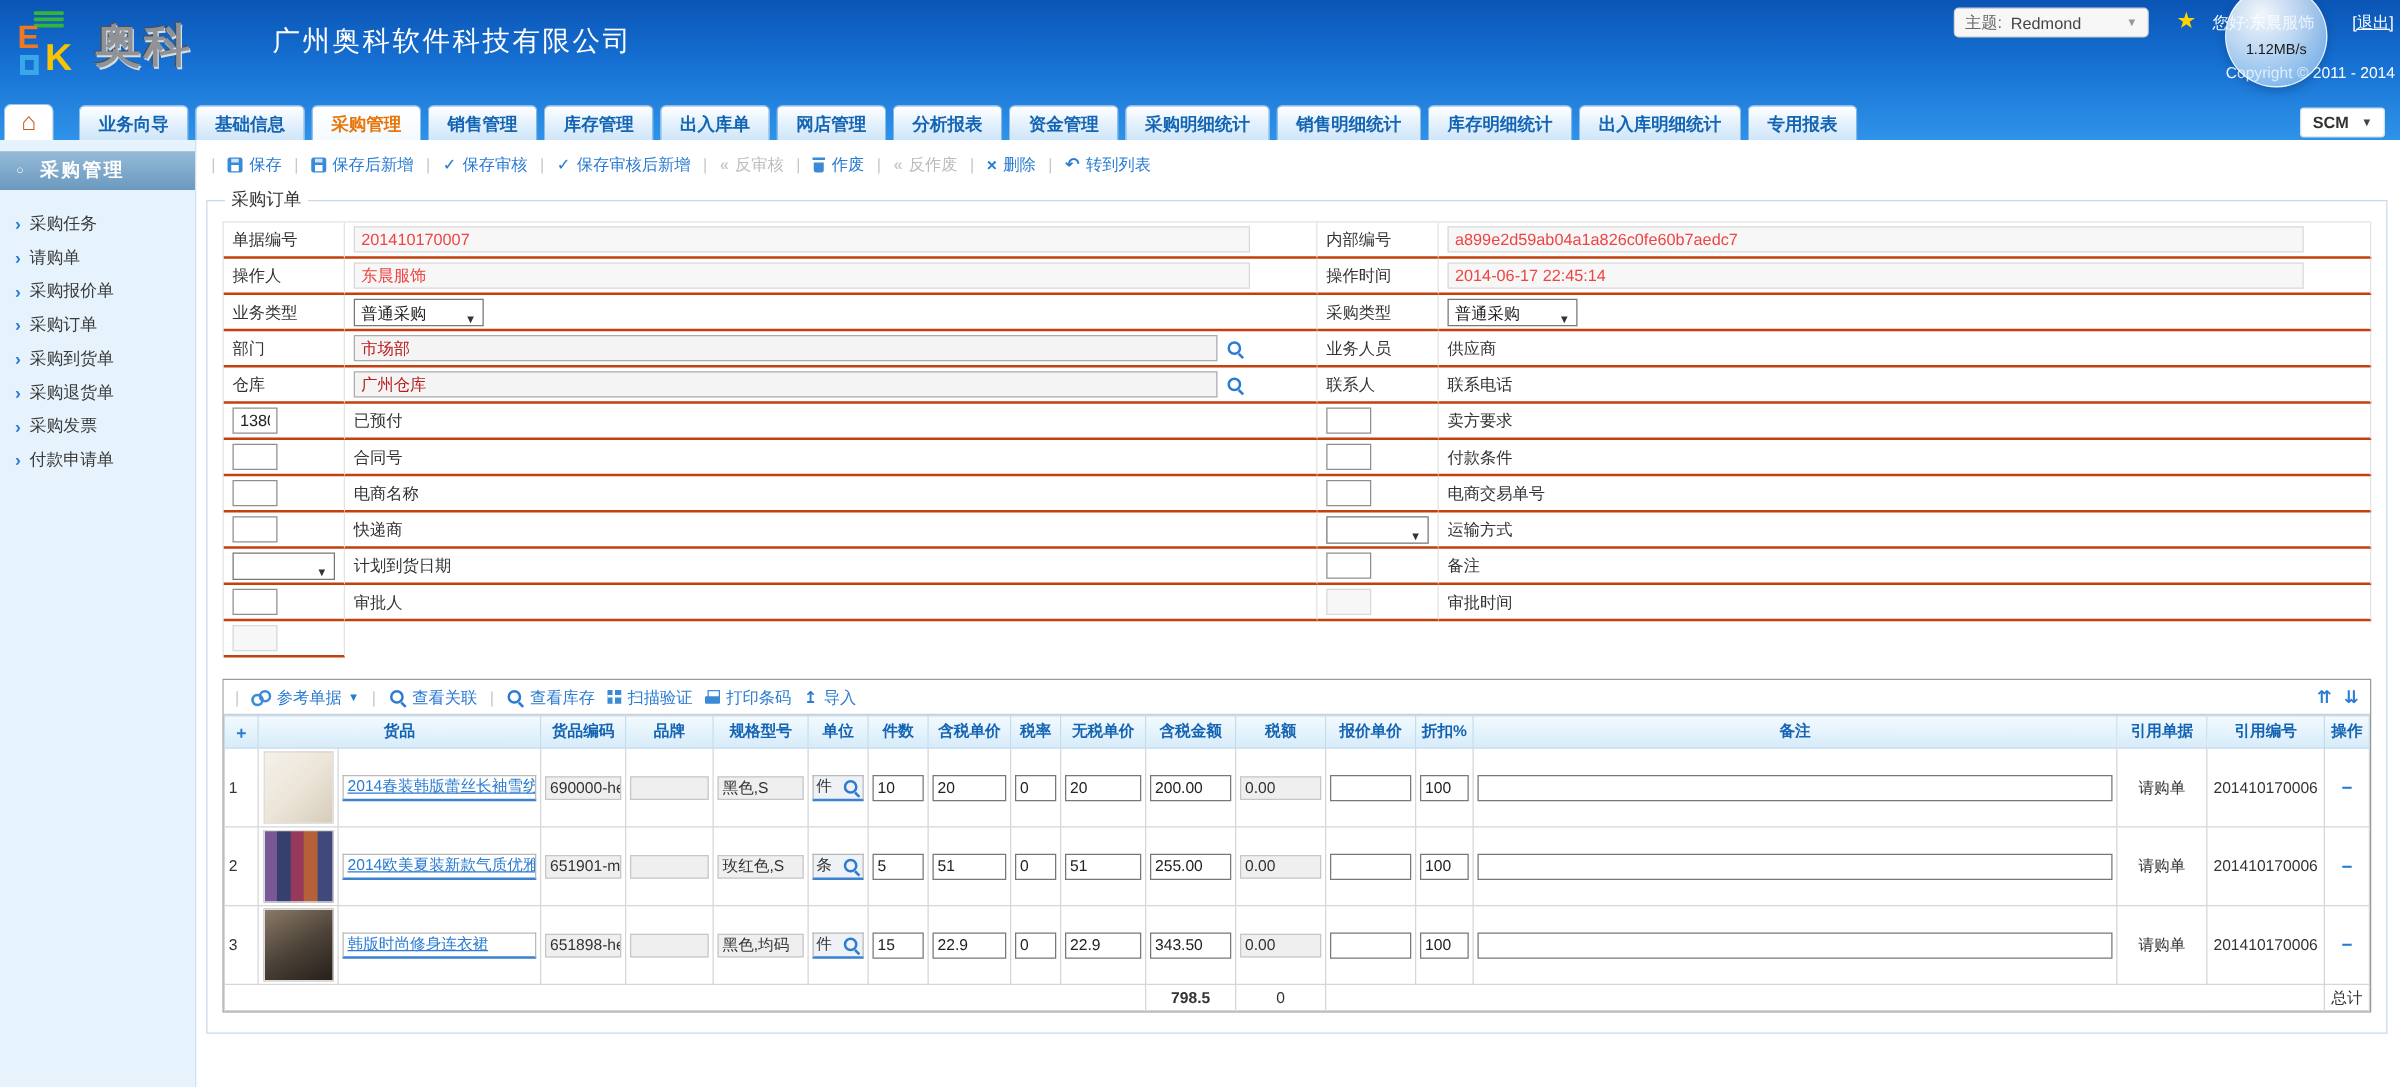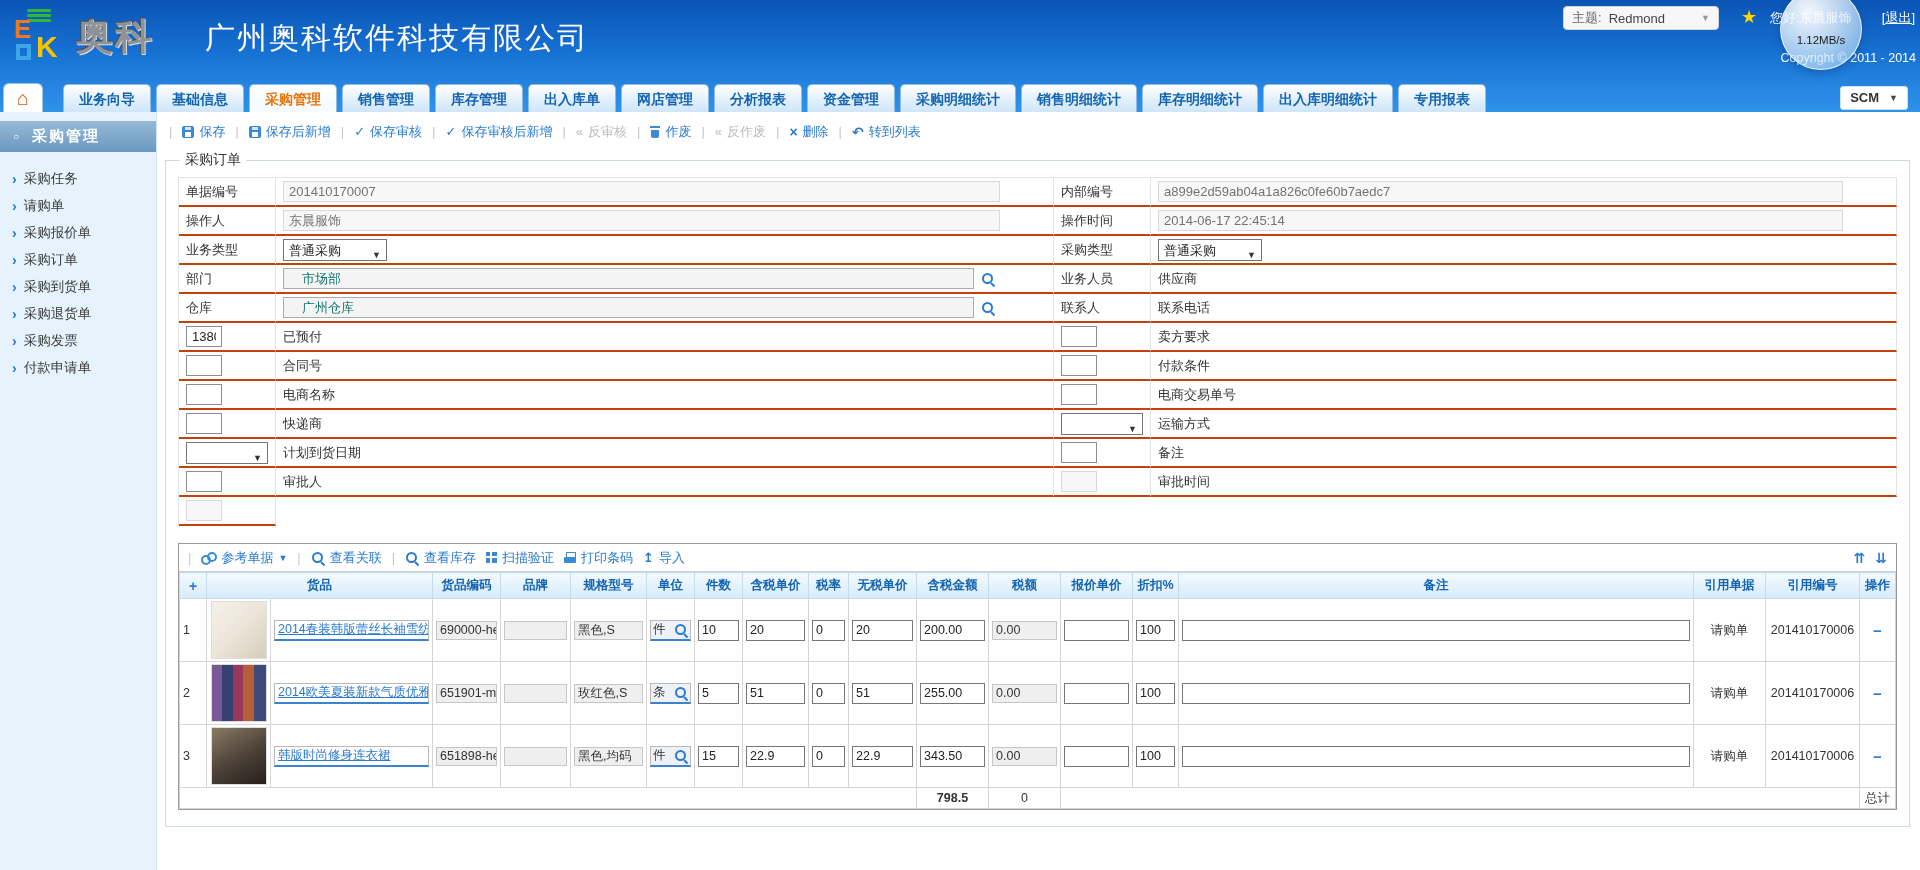--- a/index.html
+++ b/index.html
@@ -8,21 +8,21 @@
 
 
 .banner{height:112px;background:linear-gradient(180deg,#0a55b6 0%,#1670d2 45%,#2f93ea 100%);position:relative}
 .logo{position:absolute;left:14px;top:8px;width:54px;height:58px}
 .logo .bars{position:absolute;left:13px;top:1px;width:24px;height:14px;display:flex;flex-direction:column;gap:2px}
 .logo .bars i{display:block;height:3px;background:#35b535;border-radius:1px}
 .logo .le{position:absolute;left:0;top:8px;color:#f07820;font-size:26px;font-weight:bold;line-height:26px}
 .logo .sq{position:absolute;left:2px;top:36px;width:15px;height:16px;border:4px solid #3aa8e8}
 .logo .lk{position:absolute;left:22px;top:24px;color:#f8c400;font-size:30px;font-weight:bold;line-height:30px}
 .logo-cn{position:absolute;left:76px;top:12px;font-size:37px;font-weight:bold;color:#8f9296;text-shadow:1px 1px 0 #d8dde2,-1px -1px 0 #4a4f55;letter-spacing:2px}
-.company{position:absolute;left:205px;top:18px;color:#fff;font-size:30px;letter-spacing:2px}
+.company{position:absolute;left:218px;top:18px;color:#fff;font-size:22px;letter-spacing:2px}
 .theme{position:absolute;left:1563px;top:6px;width:156px;height:24px;background:#f7f7f7;border:1px solid #d4d4d4;border-radius:4px;display:flex;align-items:center;gap:7px;padding:0 8px;font-size:13px;color:#666}
 .theme .val{color:#444;flex:1}
 .theme .arr{color:#999;font-size:9px}
 .star{position:absolute;left:1741px;top:6px;color:#ffd400;font-size:18px;cursor:pointer}
 .greet{position:absolute;left:1770px;top:9px;color:#fff;font-size:13px;white-space:nowrap}
 .logout{position:absolute;right:5px;top:9px;color:#fff;font-size:13px;text-decoration:underline;cursor:pointer;white-space:nowrap}
 .copy{position:absolute;right:4px;top:51px;color:#fff;font-size:12.5px;white-space:nowrap}
 .bubble{position:absolute;left:1780px;top:-12px;width:82px;height:82px;border-radius:50%;
  background:radial-gradient(circle at 35% 28%,rgba(255,255,255,.95) 0%,rgba(230,242,252,.8) 40%,rgba(150,200,242,.55) 100%);
  border:1px solid rgba(255,255,255,.8);box-shadow:0 3px 8px rgba(0,40,90,.3);
@@ -78,23 +78,23 @@
 .ic-print{width:12px;height:12px;display:inline-block;position:relative}
 .ic-print::before{content:"";position:absolute;top:0;left:2px;width:8px;height:5px;border:1px solid #3b8ad8;background:#fff}
 .ic-print::after{content:"";position:absolute;top:5px;left:0;width:12px;height:6px;background:#3b8ad8;border-radius:1px}
 .ic-imp{color:#2a7bd2;font-weight:bold;font-size:13px}
 
 
 .fs{margin-top:6px;border:1px solid #c9daea;padding:6px 12px 16px 12px}
 .fs legend{font-size:14px;color:#333;padding:0 5px;margin-left:2px}
 .fgrid{display:grid;grid-template-columns:97px 778px 97px 1fr;border-top:1px solid #e3e3e3;border-left:1px solid #e3e3e3;margin-top:2px}
 .fcell{border-right:1px solid #e3e3e3;border-bottom:2px solid #c2410c;height:29px;display:flex;align-items:center;padding:0 7px;font-size:13px;color:#333;overflow:hidden}
-.ro{height:21px;background:#f7f7f7;border:1px solid #d9d9d9;width:calc(100% - 46px);display:flex;align-items:center;padding:0 5px;font-size:13px;color:#737373;white-space:nowrap;overflow:hidden}
+.ro{height:21px;background:#f7f7f7;border:1px solid #d9d9d9;width:calc(100% - 46px);display:flex;align-items:center;padding:0 5px;font-size:13px;color:#ef4444;white-space:nowrap;overflow:hidden}
 .txt{height:21px;border:1px solid #8e8e8e;width:calc(100% - 46px);padding:0 5px;font-size:13px;color:#222;background:#fff}
-.lkp{height:21px;background:#f4f4f4;border:1px solid #ababab;width:calc(100% - 72px);display:flex;align-items:center;padding:0 18px;font-size:13px;color:#0f766e;margin-right:7px;white-space:nowrap;overflow:hidden}
+.lkp{height:21px;background:#f4f4f4;border:1px solid #ababab;width:calc(100% - 72px);display:flex;align-items:center;padding:0 5px;font-size:13px;color:#b91c1c;margin-right:7px;white-space:nowrap;overflow:hidden}
 .sel{height:22px;border:1px solid #767676;background:#fff;width:104px;display:flex;align-items:flex-end;justify-content:space-between;padding:0 5px;font-size:13px;color:#222;cursor:pointer}
 .sel .arr{font-size:9px;color:#333}
 
 
 .items{margin-top:17px;border:1px solid #9a9a9a}
 .items-tb{height:28px;display:flex;align-items:center;gap:10px;font-size:13px;color:#2a7bd2;padding:0 9px;border-bottom:1px solid #cfcfcf;background:#fff}
 .items-tb .grow{flex:1}
 .rowarr{color:#2a7bd2;font-weight:bold;font-size:14px;cursor:pointer}
 .itbl{width:100%;border-collapse:collapse;table-layout:fixed;font-size:12.5px}
 .itbl th{background:linear-gradient(180deg,#f2fafe 0%,#d7ebfa 100%);color:#1464b4;font-weight:bold;height:26px;border:1px solid #c3dcee;overflow:hidden;white-space:nowrap;padding:0 2px}

